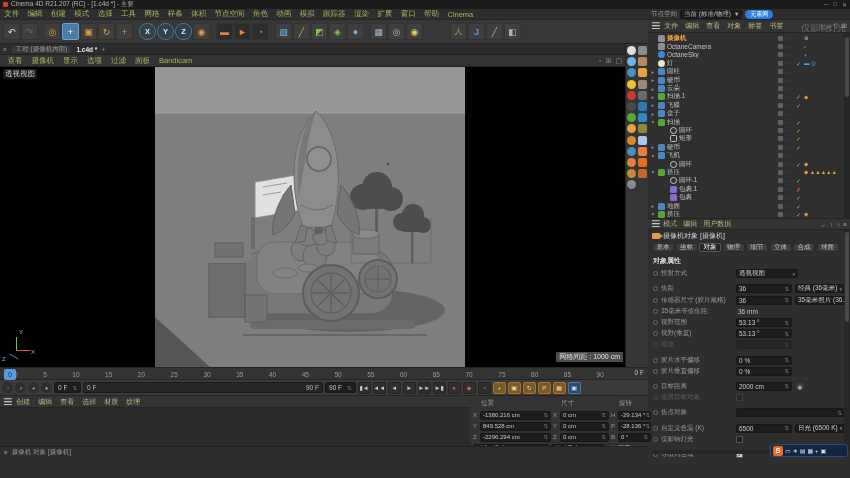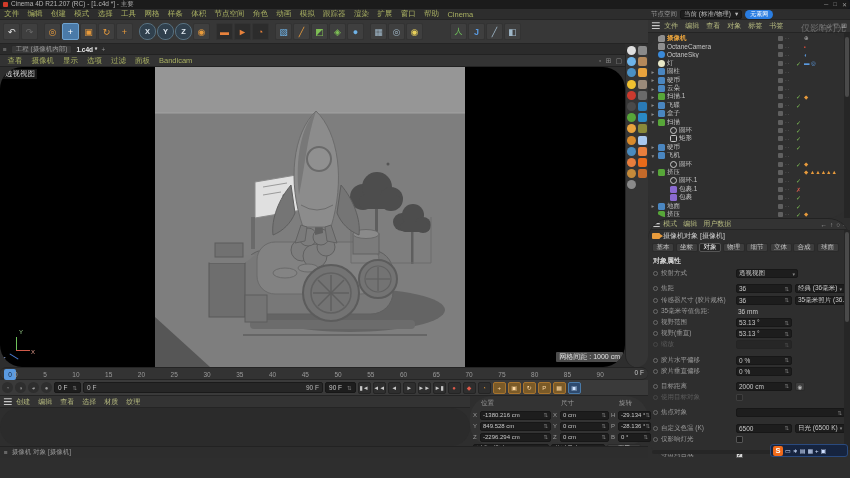--- a/index.html
+++ b/index.html
@@ -1,19 +1,19 @@
 <!DOCTYPE html>
 <html><head>
 <meta charset="utf-8">
 <style>
   html,body{margin:0;padding:0;background:#000;}
   *{box-sizing:border-box;}
   #app{position:relative;width:850px;height:478px;overflow:hidden;background:#2e2e2e;
        font-family:"Liberation Sans","DejaVu Sans",sans-serif;color:#c8c8c8;-webkit-font-smoothing:antialiased;}
-  .abs{position:absolute;border-radius:22px;}
+  .abs{position:absolute;}
   .bar{position:absolute;display:flex;align-items:center;}
 
   
   .titlebar{left:0;top:0;width:850px;height:9px;background:#1b1b1b;display:flex;align-items:center;font-size:6.5px;color:#b5b5b5;padding:0 3px;gap:3px;}
   .appdot{width:5px;height:5px;background:#d23b2a;border-radius:1px;}
   .wctl{margin-left:auto;display:flex;gap:5px;color:#9a9a9a;font-size:6px;}
 
   
   .menubar{left:0;top:9px;width:648px;height:11px;background:#2d2d2d;border-bottom:1px solid #242424;}
   .menubar .mi{padding:0 4.2px;font-size:7.5px;color:#a9b062;cursor:default;}

